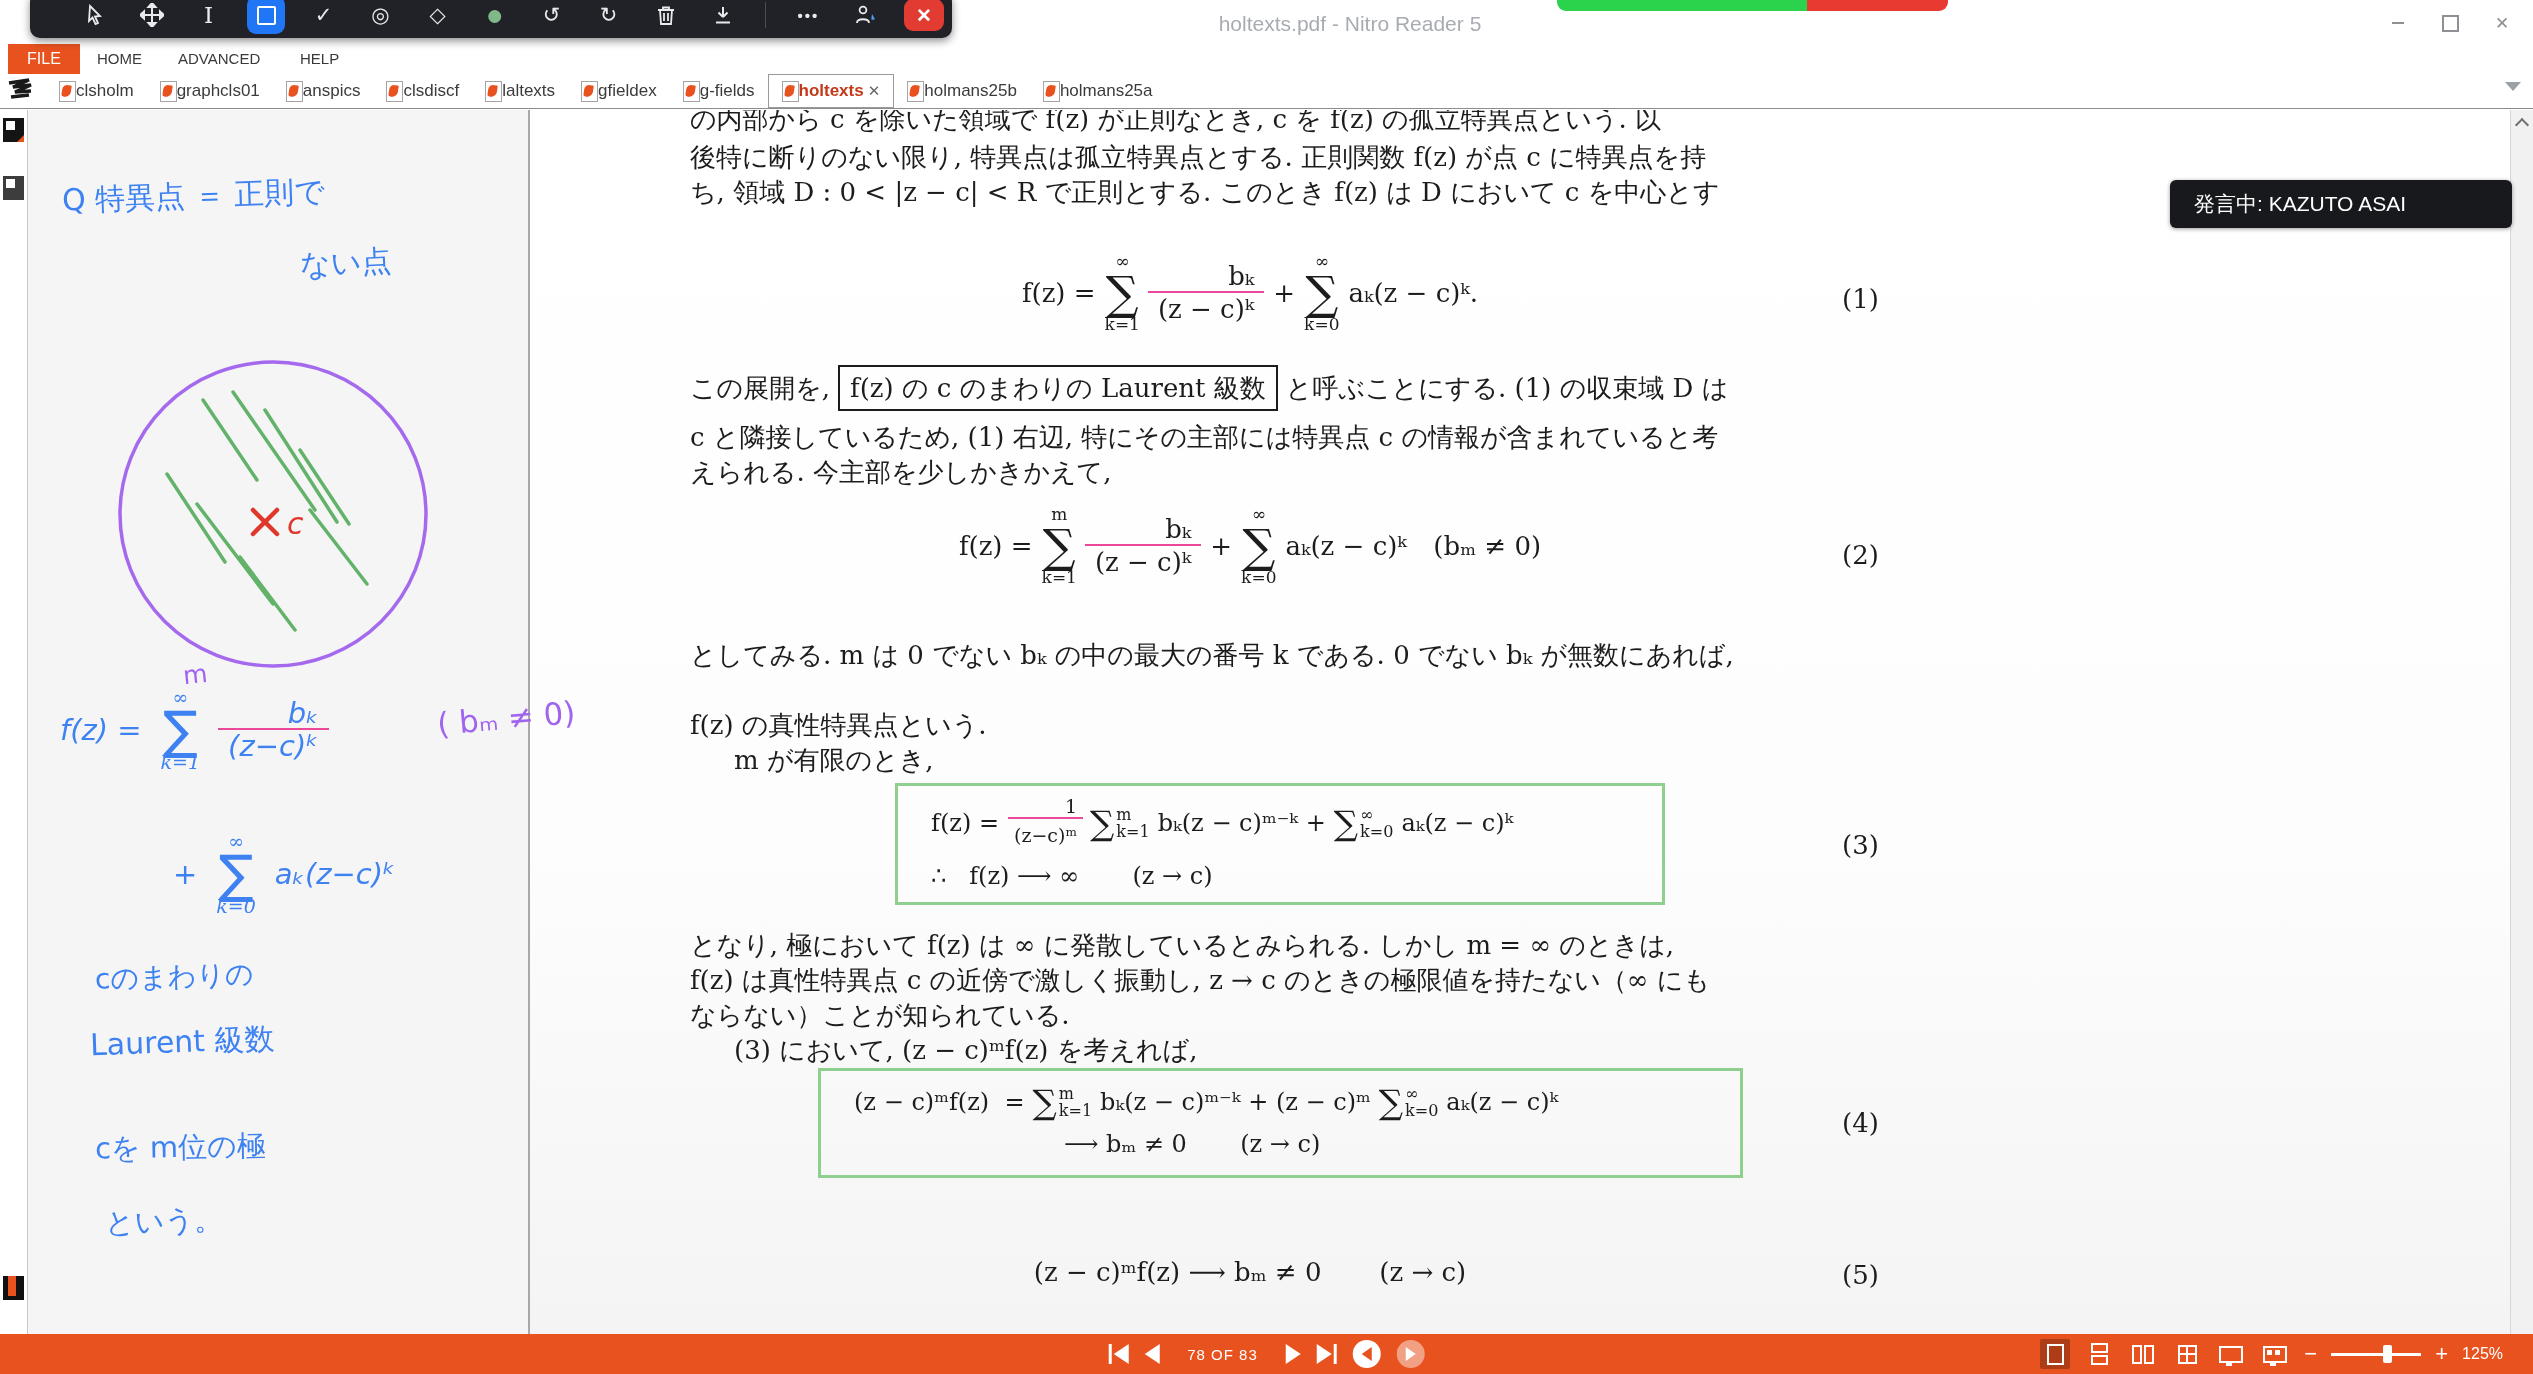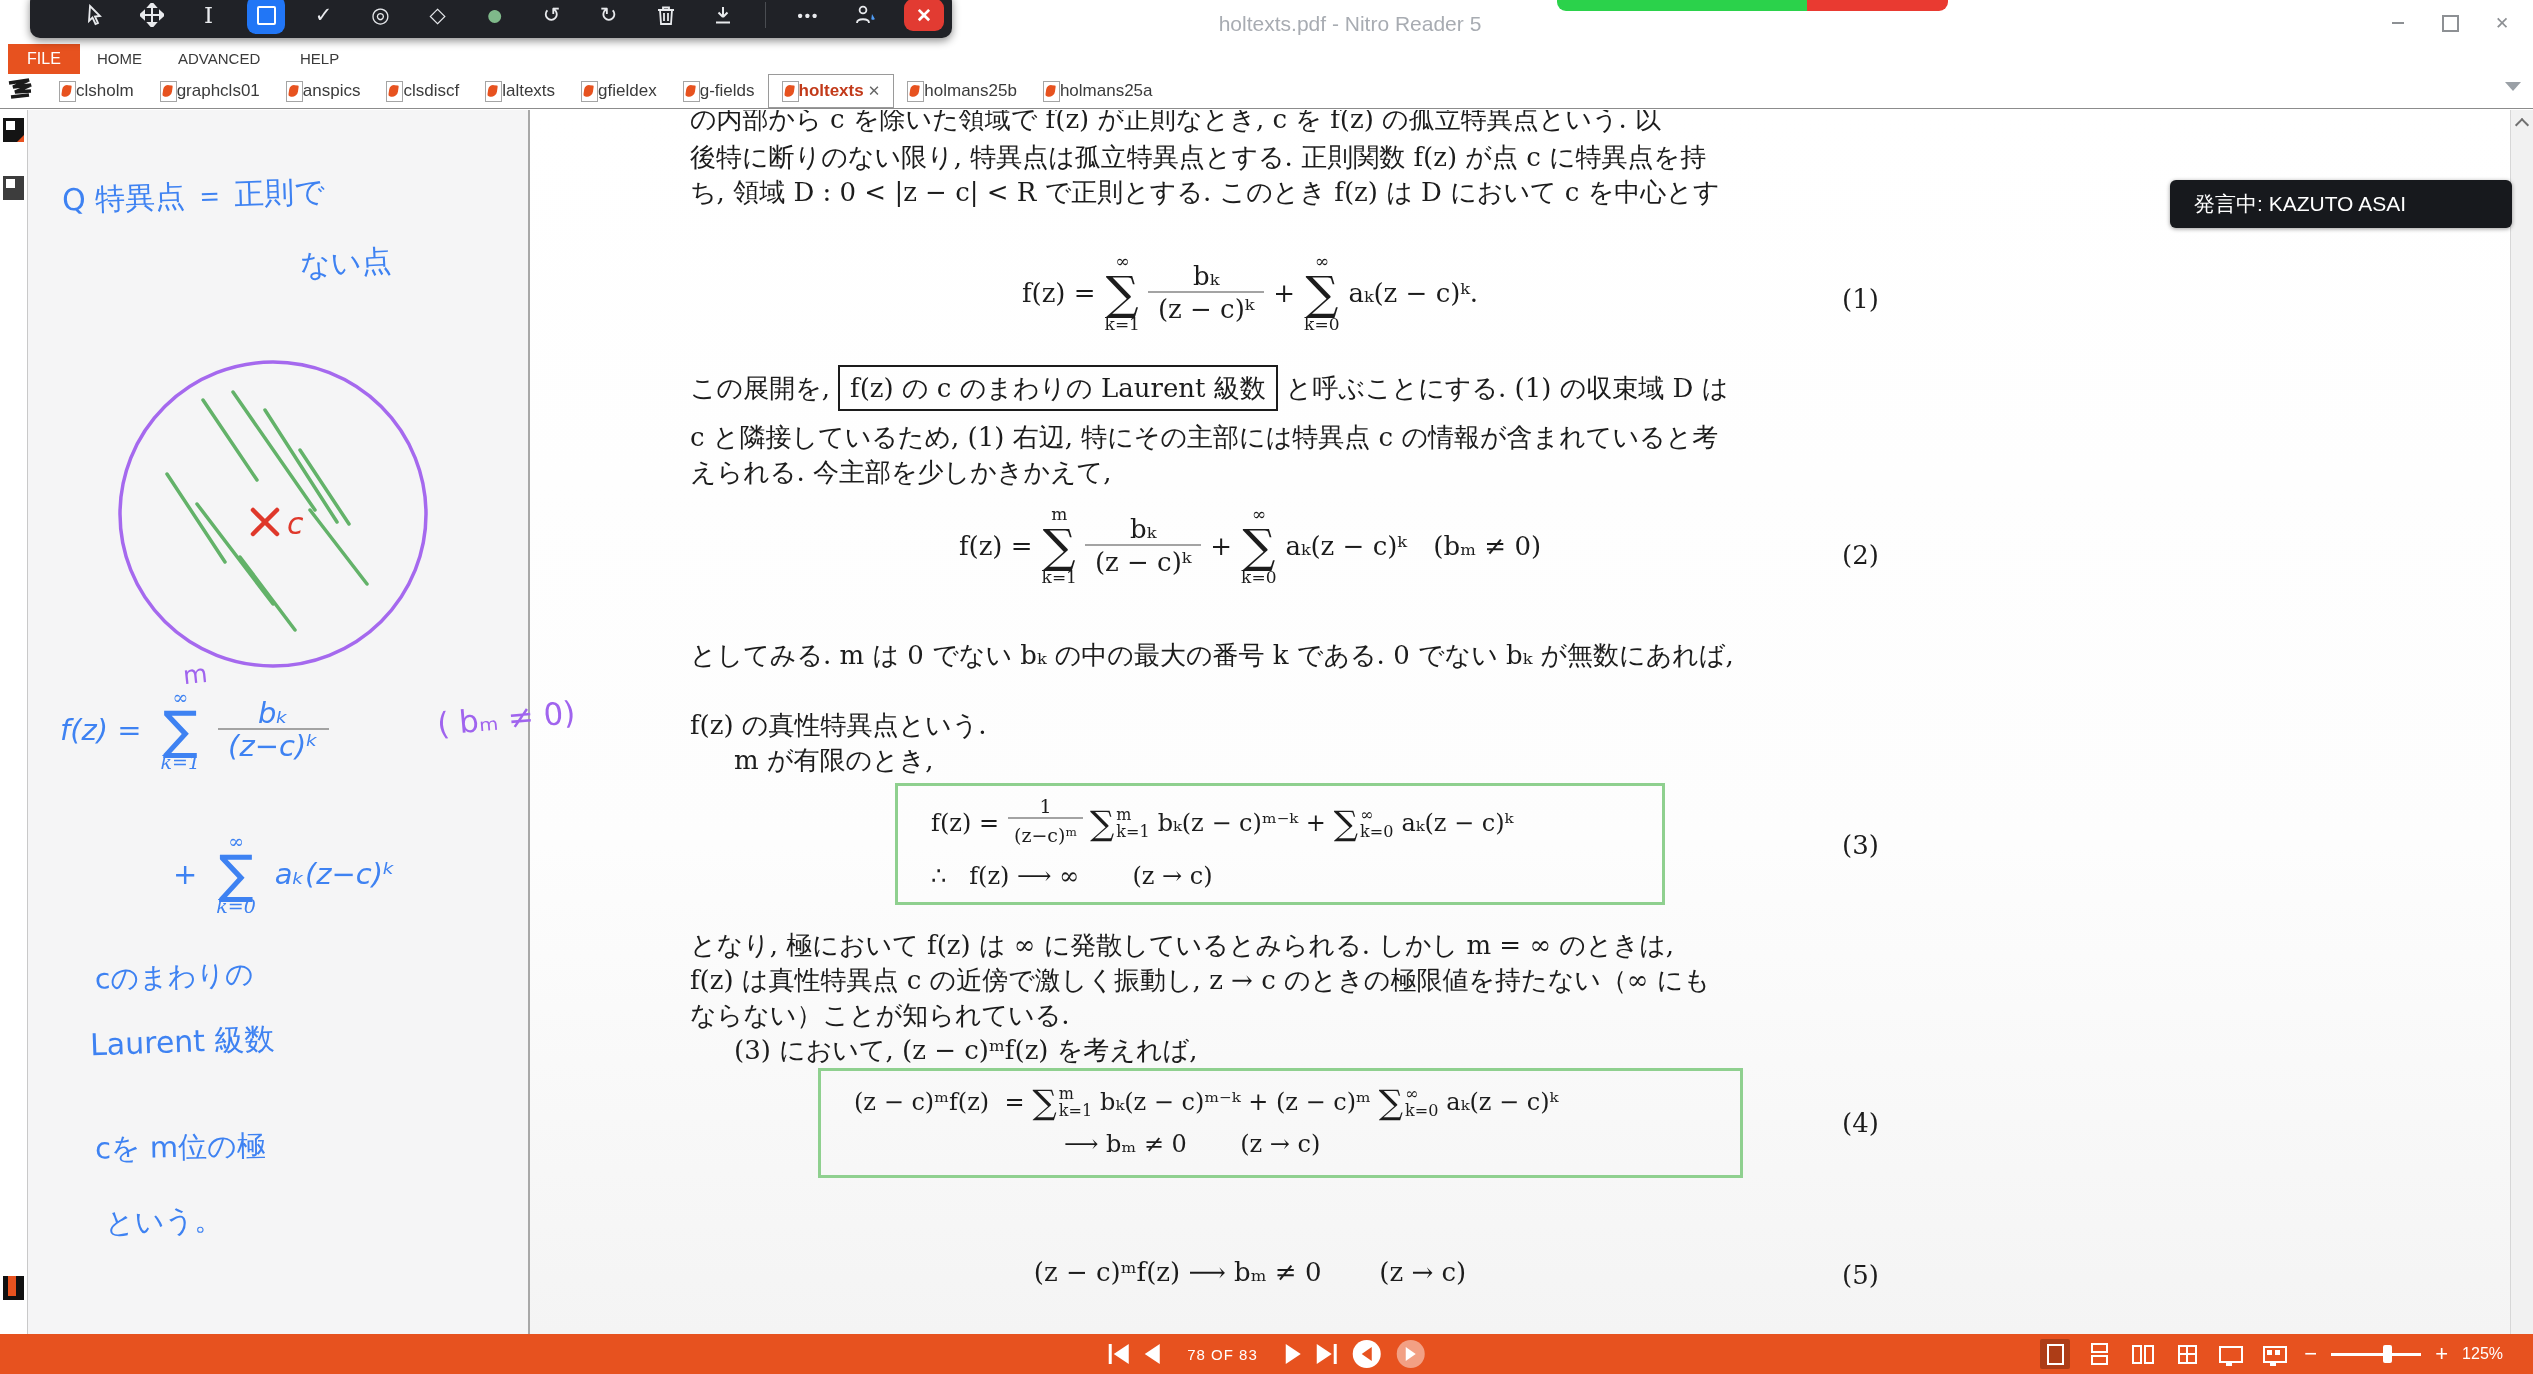--- a/index.html
+++ b/index.html
@@ -101,23 +101,23 @@
   .dline.indent{padding-left:44px;box-sizing:border-box;}
   .boxed{border:2px solid #1c1c1c;padding:4px 10px;margin:0 8px;display:inline-block;}
 
   
   .eqblock{position:absolute;left:0;width:1120px;display:flex;justify-content:center;}
   .eqrow{display:inline-flex;align-items:center;white-space:pre;}
   .mtxt{white-space:pre;padding:0 5px;}
   .msum{display:inline-flex;flex-direction:column;align-items:center;margin:0 4px;}
   .msum .op{font-size:46px;line-height:44px;}
   .msum .lim{font-size:17px;line-height:19px;font-family:"DejaVu Serif","DejaVu Sans",serif;}
-  .mfrac{display:inline-flex;flex-direction:column;align-items:center;vertical-align:middle;margin:0 4px;}
+  .mfrac{display:inline-flex;flex-direction:column;align-items:flex-end;vertical-align:middle;margin:0 4px;}
   .mfrac .num{padding:0 10px;line-height:30px;}
-  .mfrac .den{border-top:2px solid #a3a3a3;padding:0 10px;line-height:32px;}
+  .mfrac .den{border-top:2px solid #ec4899;padding:0 10px;line-height:32px;}
   .mfrac.small{font-size:19px;}
   .mfrac.small .num{line-height:22px;padding:0 6px;}
   .mfrac.small .den{line-height:24px;padding:4px 6px;}
   .mss{display:inline-flex;align-items:center;margin:0 3px;}
   .mss .base{font-size:34px;}
   .mss .col{display:inline-flex;flex-direction:column;font-size:16px;line-height:17px;margin-left:2px;}
   .eqnum{position:absolute;right:0;width:70px;font-size:26px;}
   .gbox{position:absolute;border:3px solid #8fd08f;box-sizing:border-box;display:flex;
         flex-direction:column;justify-content:center;gap:8px;padding:8px 0 8px 28px;font-size:24px;}
   .gbox .eqrow{align-self:flex-start;}

